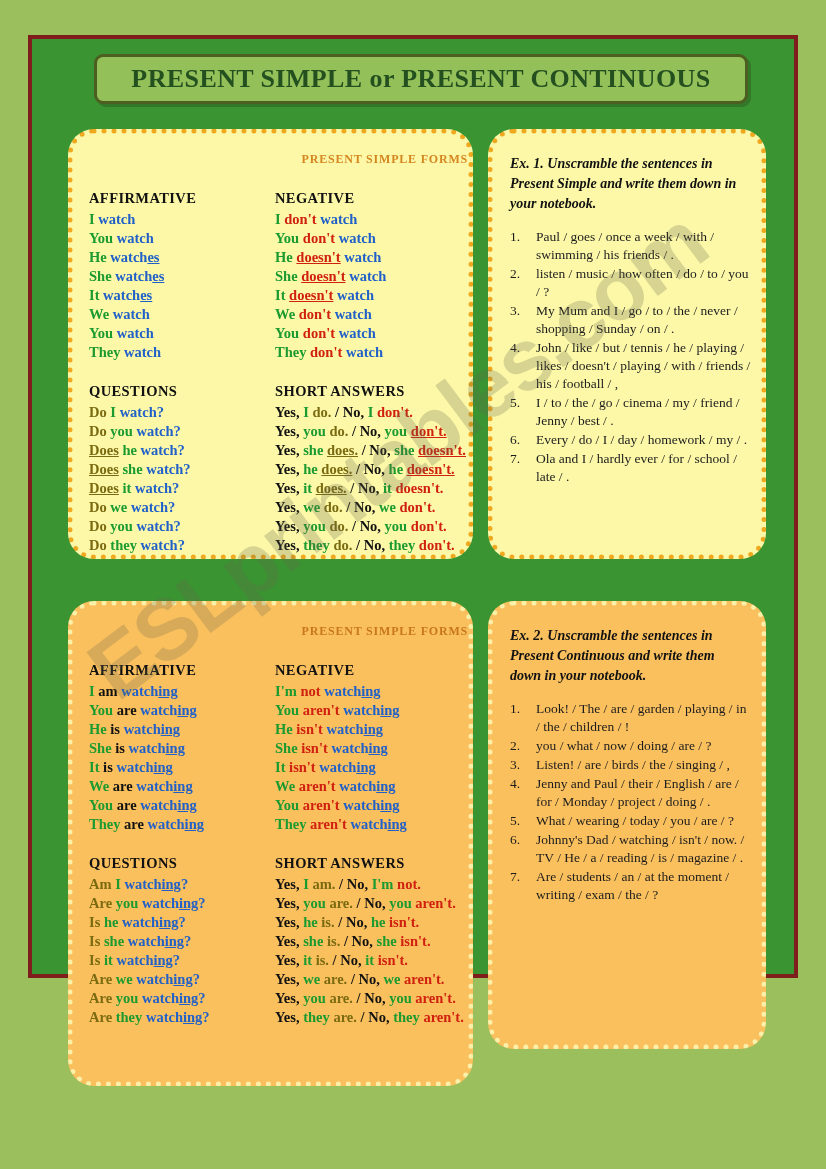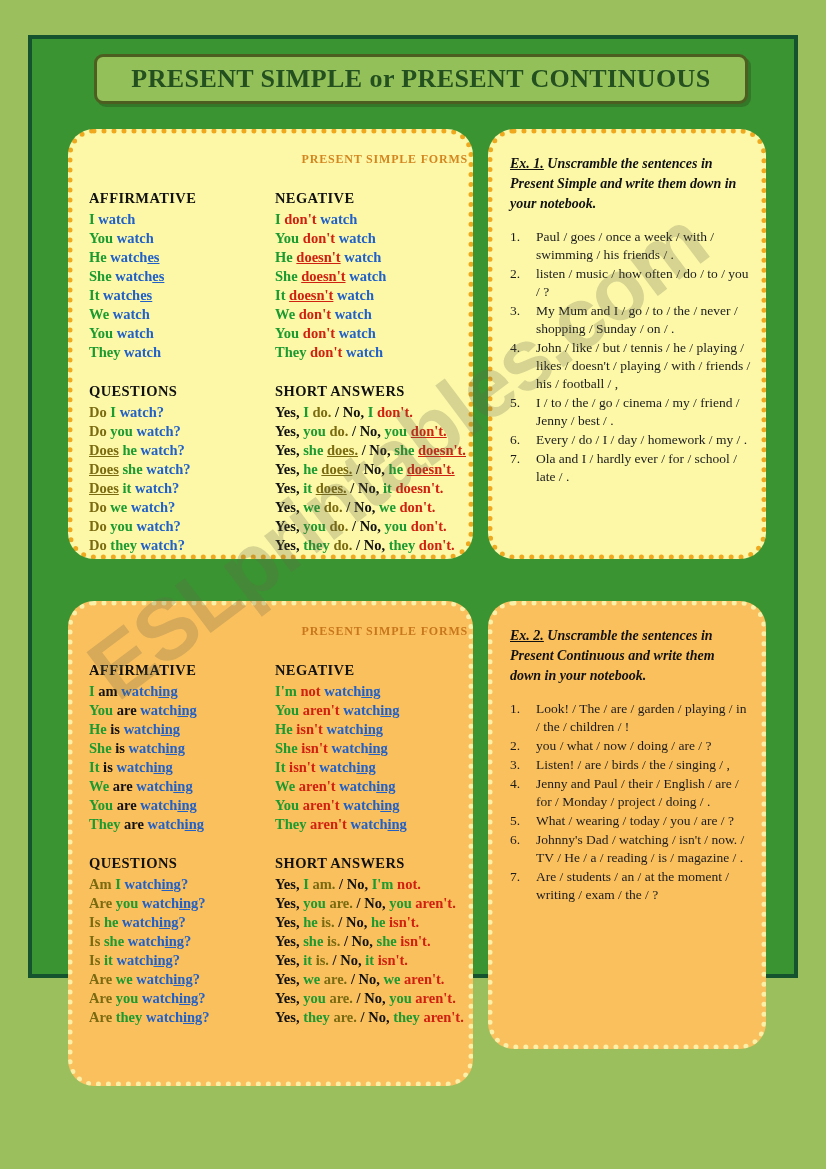--- a/index.html
+++ b/index.html
@@ -16,21 +16,21 @@
   }
 
   
   #worksheet {
     position: absolute;
     left: 28px;
     top: 35px;
     width: 770px;
     height: 943px;
     background: #3a9432;
-    border: 4px solid #14532d;
+    border: 4px solid #7f1d1d;
     box-sizing: border-box;
   }
 
   
   #watermark {
     position: absolute;
     left: 0; top: 0;
     width: 826px; height: 1169px;
     pointer-events: none;
     z-index: 50;
@@ -143,21 +143,21 @@
   
   .ex-head {
     margin: 20px 16px 0 17px;
     font-family: "Liberation Serif", serif;
     font-style: italic;
     font-weight: bold;
     font-size: 14px;
     line-height: 20px;
     color: #111111;
   }
-  .ex-head .lbl { text-decoration: underline; }
+  .ex-head .lbl { }
   .ex-list {
     margin: 14px 10px 0 17px;
     padding: 0;
     font-family: "Liberation Serif", serif;
     font-size: 13.5px;
     line-height: 18px;
     color: #1c1c1c;
     list-style: none;
     counter-reset: exn;
   }

